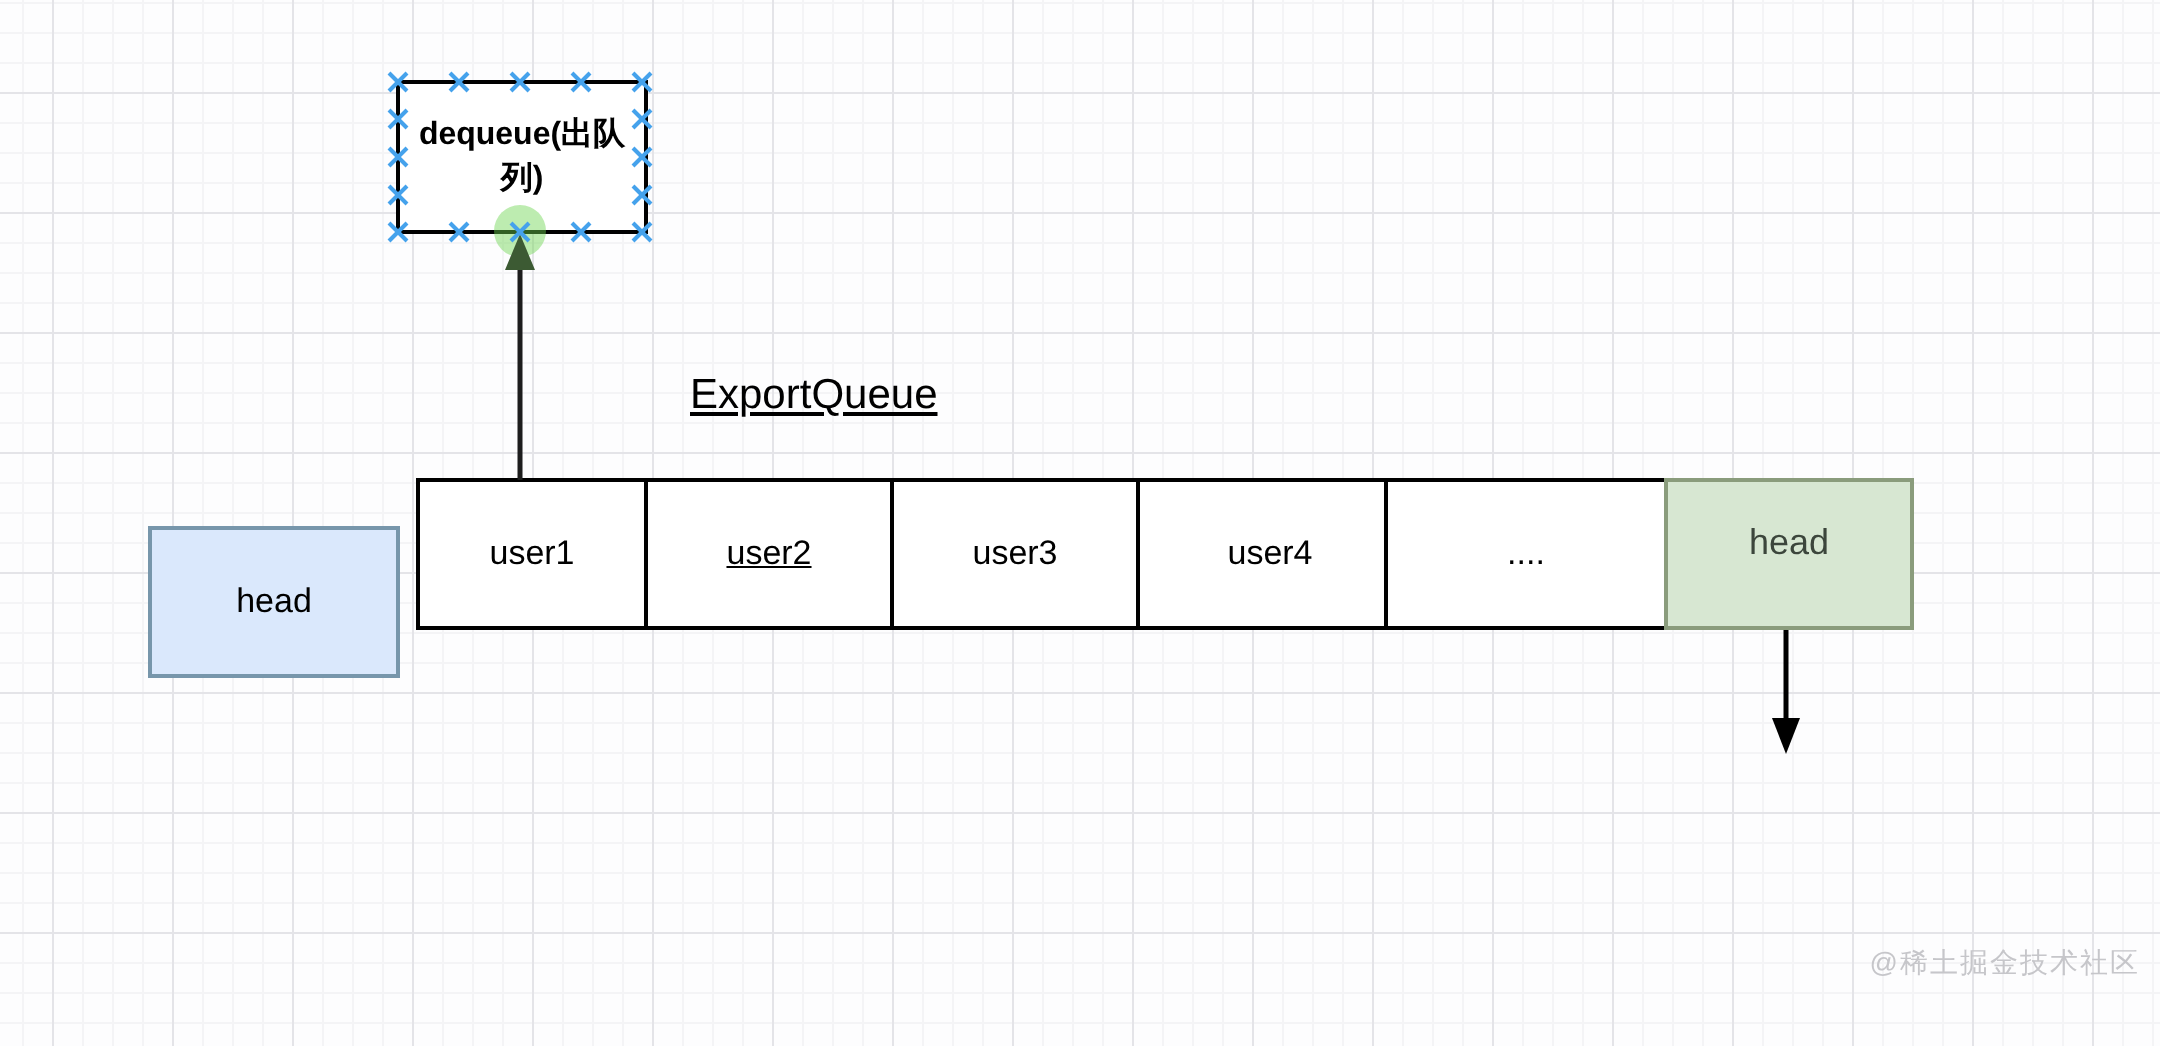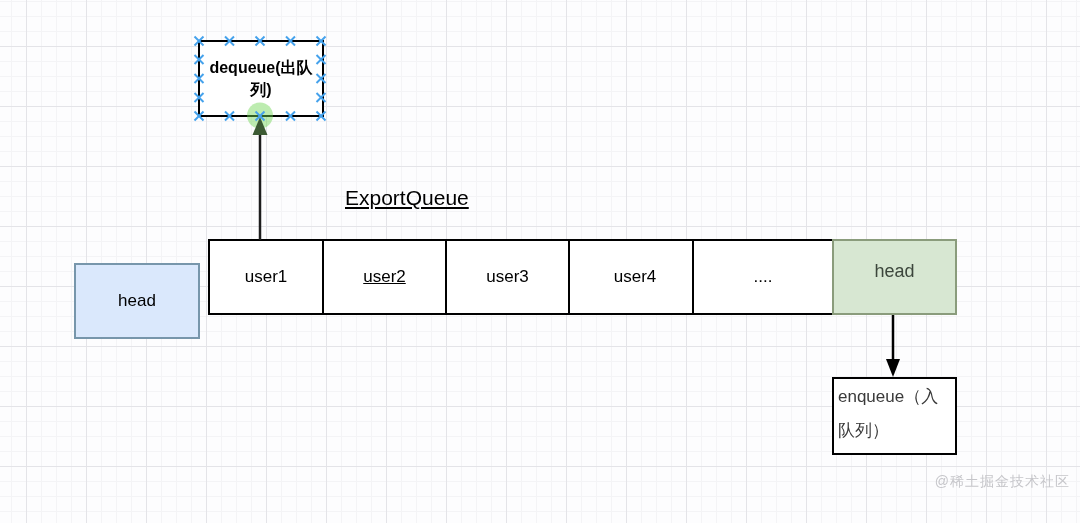--- a/index.html
+++ b/index.html
@@ -137,23 +137,20 @@
     <span class="cell-label">....</span>
   </div>
   <div class="cell cell-trail">
     <span class="cell-label">head</span>
   </div>
 
   <div class="dequeue-box">
     <span>dequeue(出队列)</span>
   </div>
 
-  <div class="enqueue-box">
-    <span>enqueue（入队列）</span>
-  </div>
 
   <div class="queue-label">ExportQueue</div>
 
   <svg class="overlay" width="1080" height="523" viewBox="0 0 1080 523" xmlns="http://www.w3.org/2000/svg">
     <defs>
       <g id="xmark">
         <line x1="-4.5" y1="-4.5" x2="4.5" y2="4.5" stroke="#45a2ec" stroke-width="2"></line>
         <line x1="-4.5" y1="4.5" x2="4.5" y2="-4.5" stroke="#45a2ec" stroke-width="2"></line>
       </g>
     </defs>

